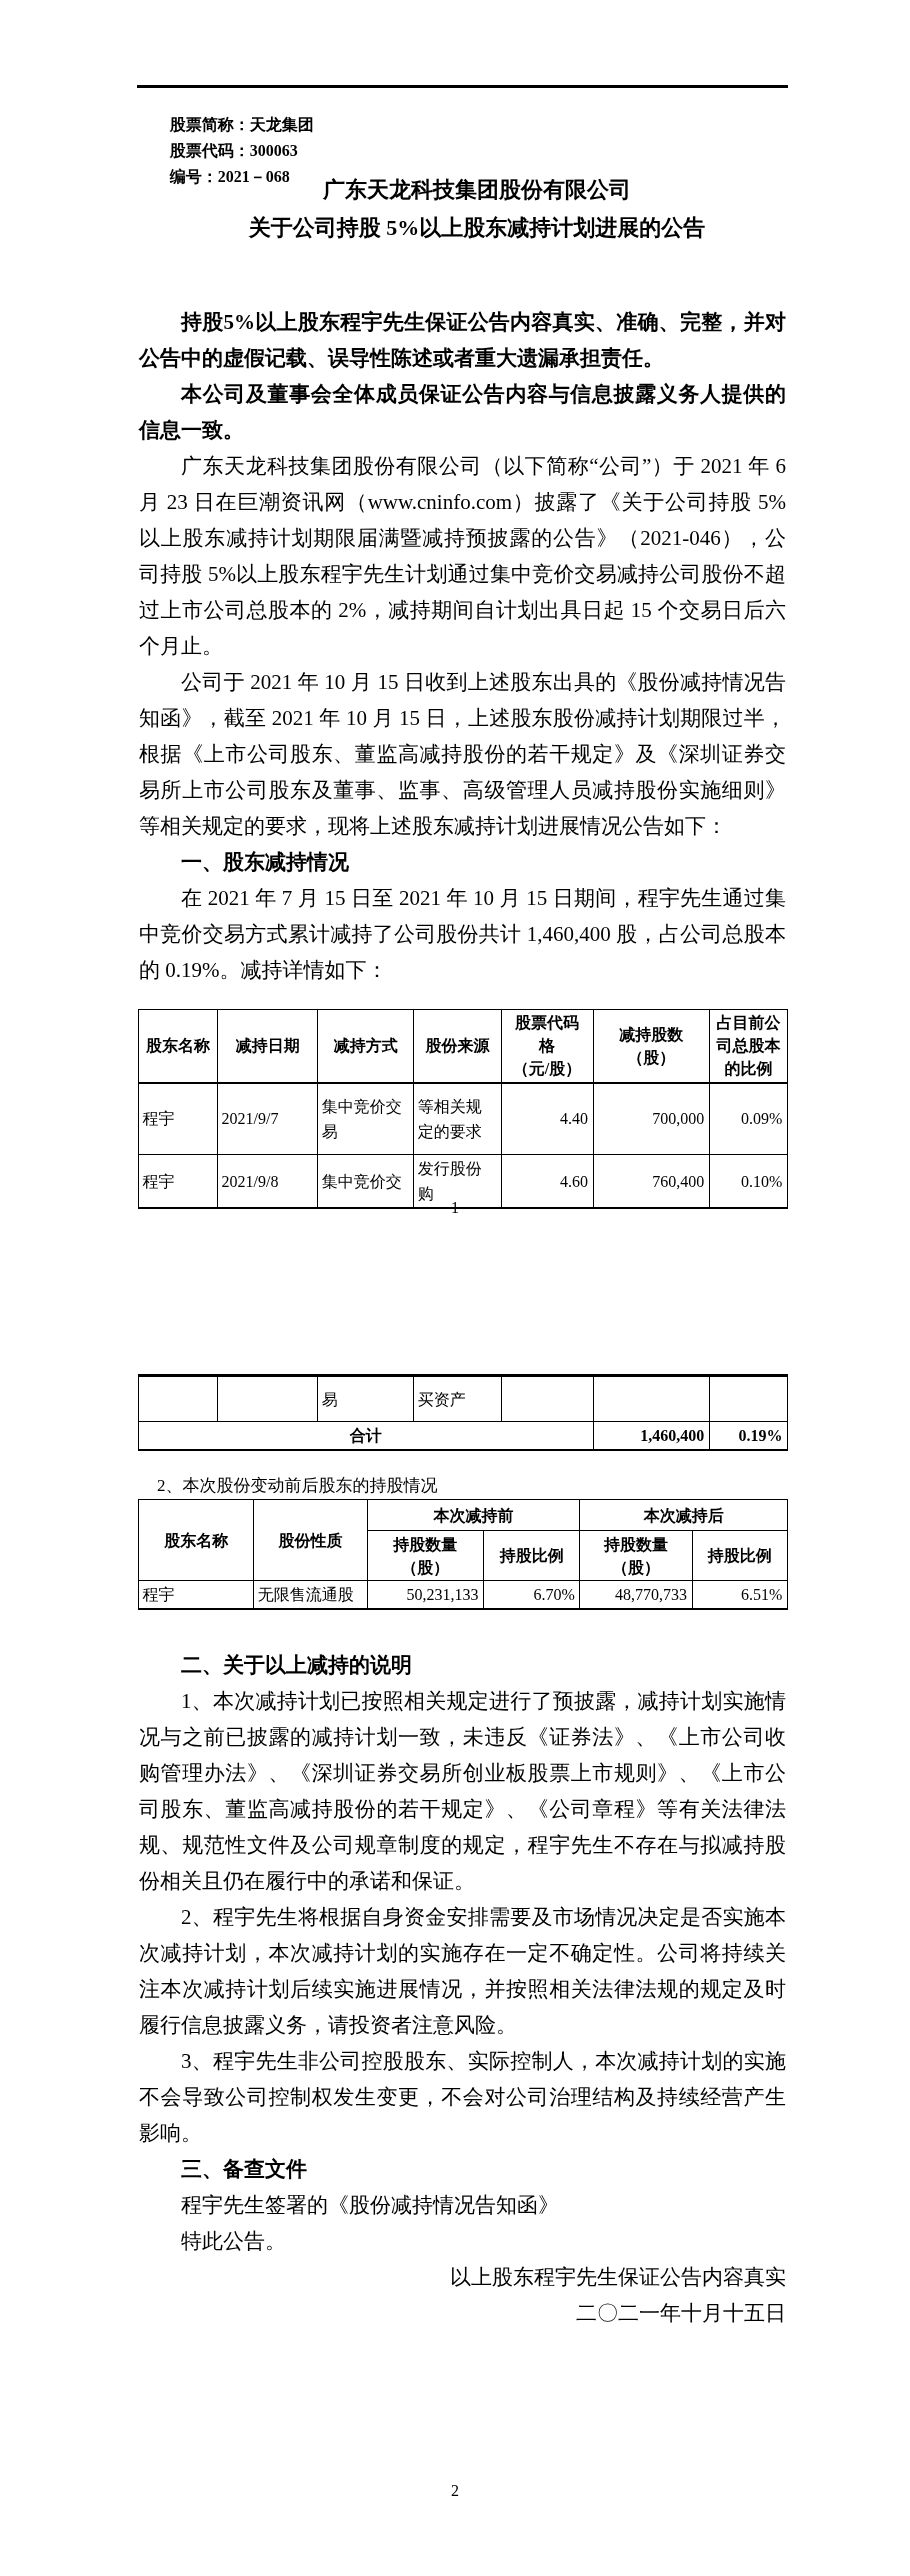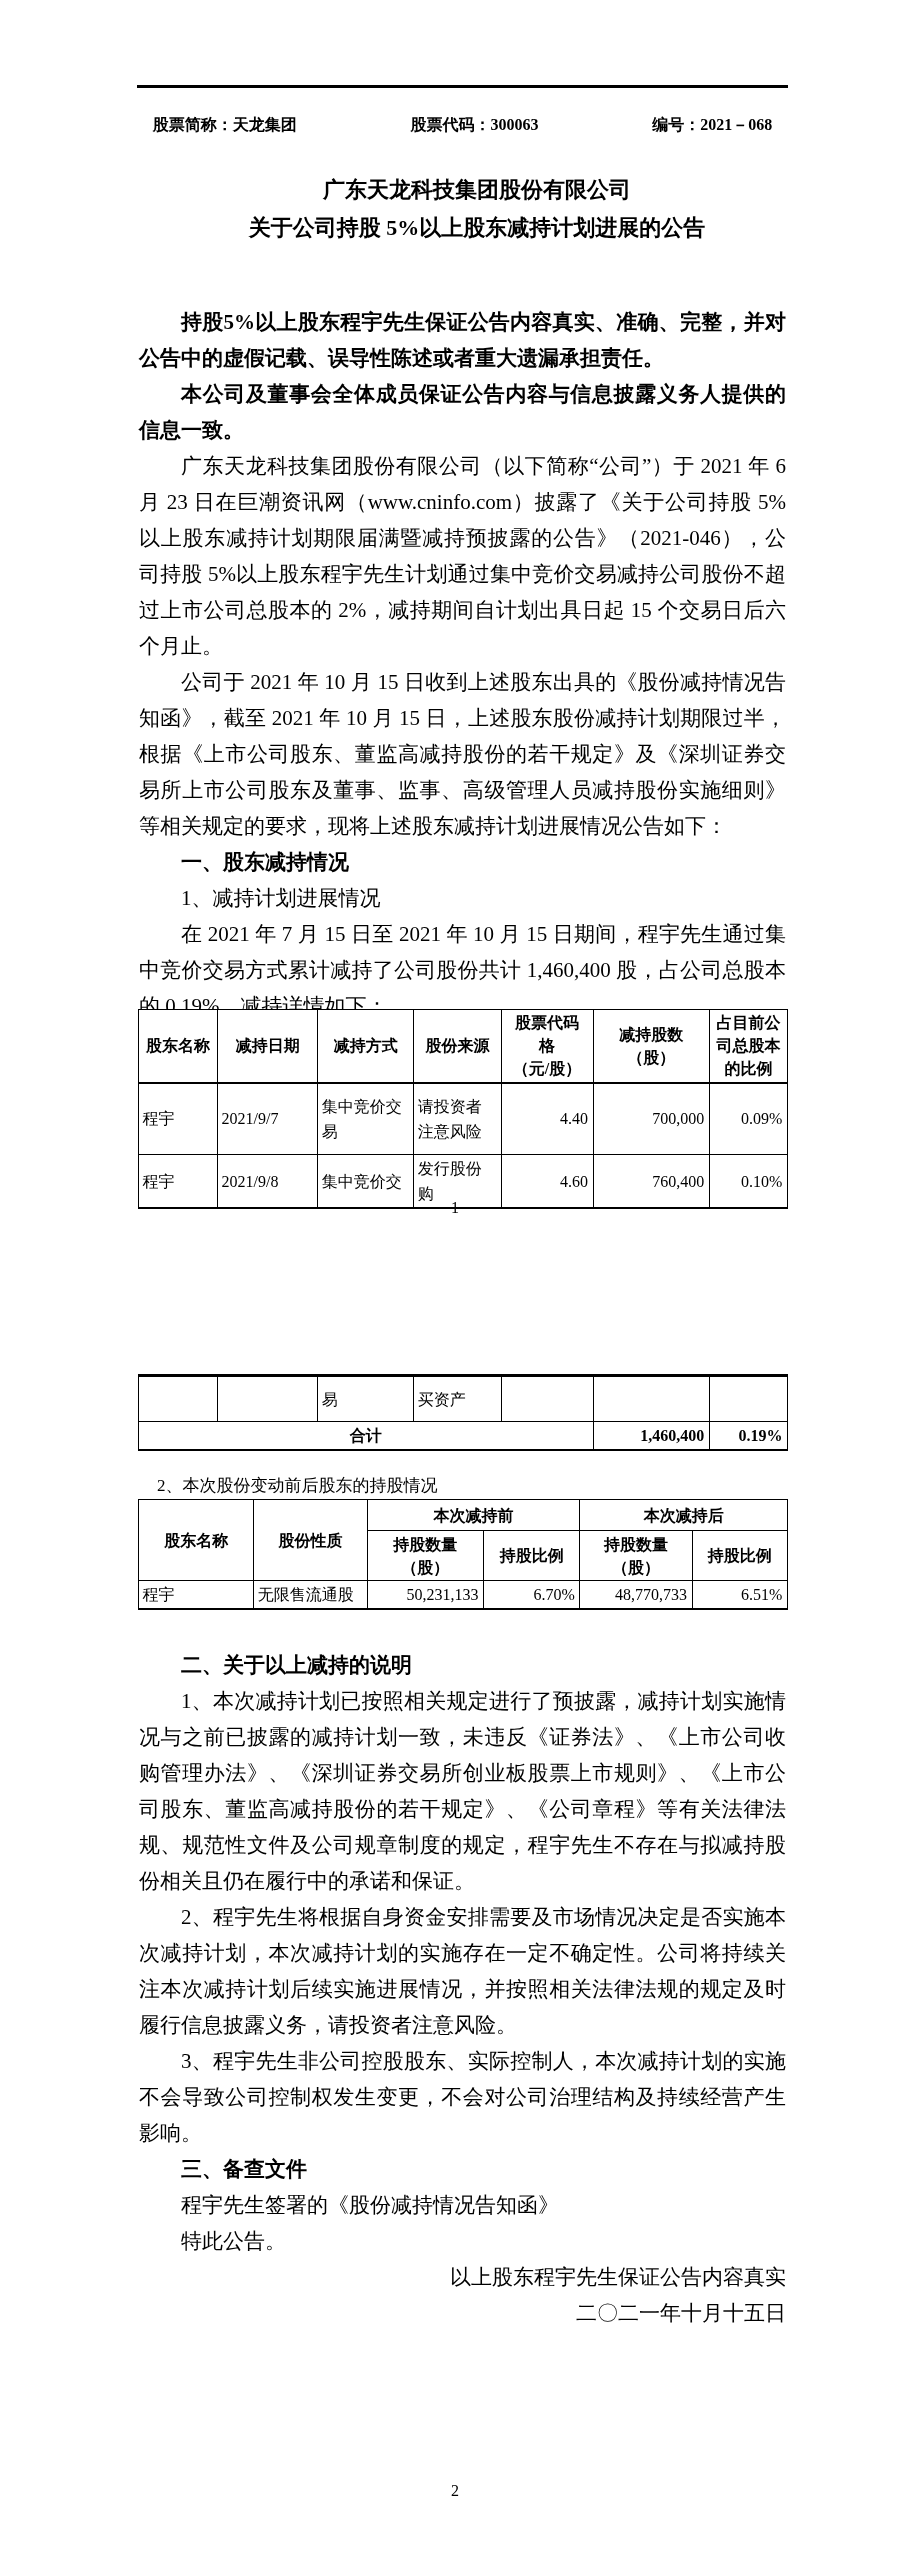--- a/index.html
+++ b/index.html
@@ -1,23 +1,23 @@
 <!DOCTYPE html>
 <html style="font-size:9.2px"><head>
 <meta charset="utf-8">
 <style>
   html,body{margin:0;padding:0;background:#fff;}
   body{width:910px;font-family:"Liberation Serif","DejaVu Serif",serif;color:#000;}
   .page{position:relative;width:910px;height:2576px;background:#fff;overflow:hidden;}
 
   .rule{position:absolute;left:137px;top:85px;width:651px;height:3.4px;background:#000;}
 
-  .meta{position:absolute;left:139px;top:112px;width:647px;box-sizing:border-box;
+  .meta{position:absolute;left:156px;top:112px;width:647px;box-sizing:border-box;
         padding:0 13.8px;display:flex;justify-content:space-between;
-        font-size:16px;font-weight:bold;line-height:26px;}
+        font-size:16px;font-weight:bold;line-height:26px;flex-direction:column;}
 
   .title{position:absolute;left:0;width:910px;text-align:center;
          font-weight:bold;font-size:22px;line-height:30px;padding-left:22px;}
   .title1{top:175px;}
   .title2{top:213px;}
 
   .flow{position:absolute;left:139px;width:647px;font-size:21px;line-height:36px;
         text-align:justify;}
   .flow1{top:304px;}
   .flow2{top:1647px;}
@@ -82,21 +82,20 @@
 
   <div class="title title1">广东天龙科技集团股份有限公司</div>
   <div class="title title2">关于公司持股 5%以上股东减持计划进展的公告</div>
 
   <div class="flow flow1">
     <p class="bold">持股5%以上股东程宇先生保证公告内容真实、准确、完整，并对公告中的虚假记载、误导性陈述或者重大遗漏承担责任。</p>
     <p class="bold">本公司及董事会全体成员保证公告内容与信息披露义务人提供的信息一致。</p>
     <p>广东天龙科技集团股份有限公司（以下简称“公司”）于 2021 年 6 月 23 日在巨潮资讯网（www.cninfo.com）披露了《关于公司持股 5%以上股东减持计划期限届满暨减持预披露的公告》（2021-046），公司持股 5%以上股东程宇先生计划通过集中竞价交易减持公司股份不超过上市公司总股本的 2%，减持期间自计划出具日起 15 个交易日后六个月止。</p>
     <p>公司于 2021 年 10 月 15 日收到上述股东出具的《股份减持情况告知函》，截至 2021 年 10 月 15 日，上述股东股份减持计划期限过半，根据《上市公司股东、董监高减持股份的若干规定》及《深圳证券交易所上市公司股东及董事、监事、高级管理人员减持股份实施细则》等相关规定的要求，现将上述股东减持计划进展情况公告如下：</p>
     <p class="h1 mt30">一、股东减持情况</p>
-    <p>1、减持计划进展情况</p>
     <p>在 2021 年 7 月 15 日至 2021 年 10 月 15 日期间，程宇先生通过集中竞价交易方式累计减持了公司股份共计 1,460,400 股，占公司总股本的 0.19%。减持详情如下：</p>
   </div>
 
   <table class="t1">
     <colgroup>
       <col style="width:79px">
         <col style="width:100px">
         <col style="width:96px">
       <col style="width:87px">
         <col style="width:92px">
@@ -115,21 +114,21 @@
       <td class="hd">减持股数
 （股）</td>
       <td class="hd">占目前公
 司总股本
 的比例</td>
     </tr>
     <tr class="r1">
       <td class="txt">程宇</td>
       <td class="txt">2021/9/7</td>
       <td class="txt">集中竞价交易</td>
-      <td class="txt">请投资者注意风险</td>
+      <td class="txt">等相关规定的要求</td>
       <td class="num">4.40</td>
       <td class="num">700,000</td>
       <td class="num">0.09%</td>
     </tr>
     <tr class="r2">
       <td class="txt">程宇</td>
       <td class="txt">2021/9/8</td>
       <td class="txt">集中竞价交</td>
       <td class="txt">发行股份购</td>
       <td class="num">4.60</td>

